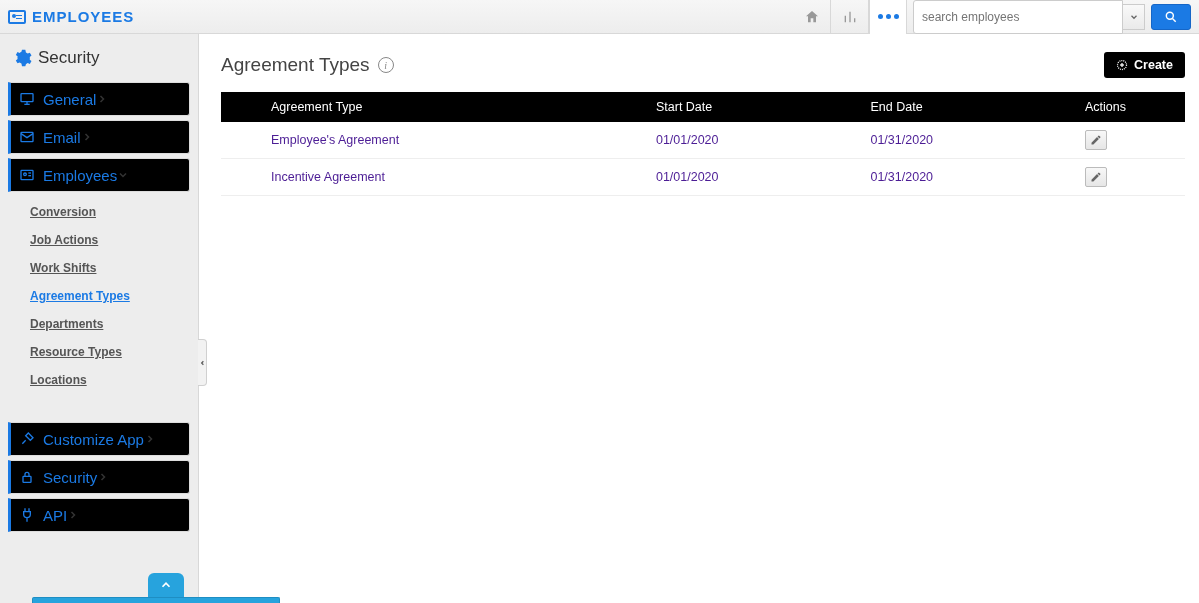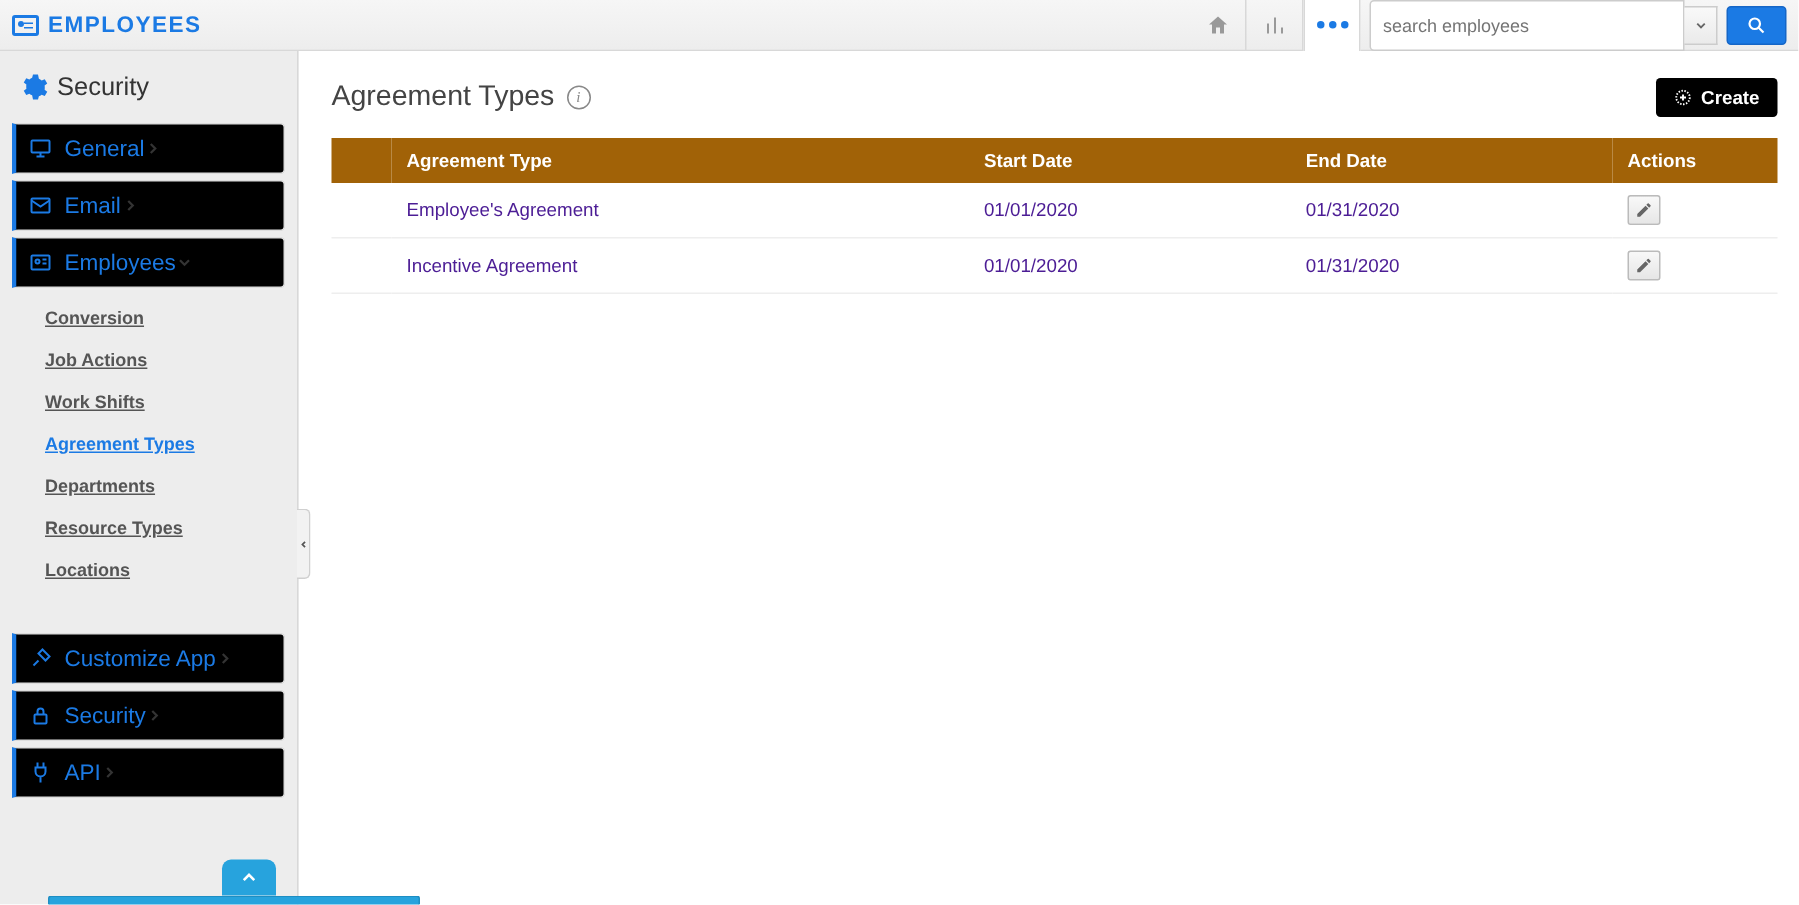--- a/index.html
+++ b/index.html
@@ -240,24 +240,24 @@
     width: 12px;
     height: 12px;
   }
 
   table.data {
     width: 100%;
     border-collapse: collapse;
     font-size: 12.5px;
   }
   table.data thead th {
-    background: #a16207;
+    background: #000000;
     color: #fff;
     text-align: left;
-    font-weight: bold;
+    font-weight: normal;
     padding: 8px 10px;
     font-size: 12.5px;
   }
   table.data thead th:first-child { width: 40px; }
   table.data tbody td {
     padding: 8px 10px;
     border-bottom: 1px solid #eee;
     color: #4c1d95;
   }
   .edit-btn {

